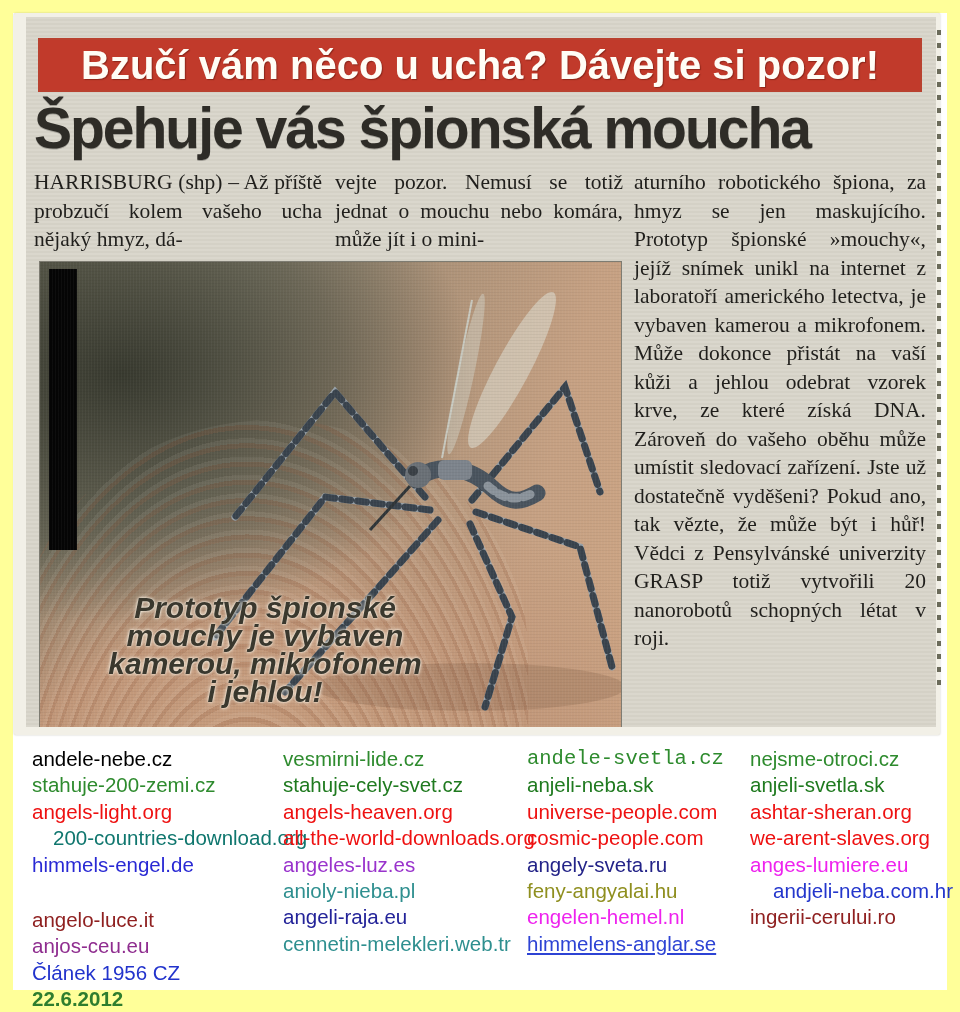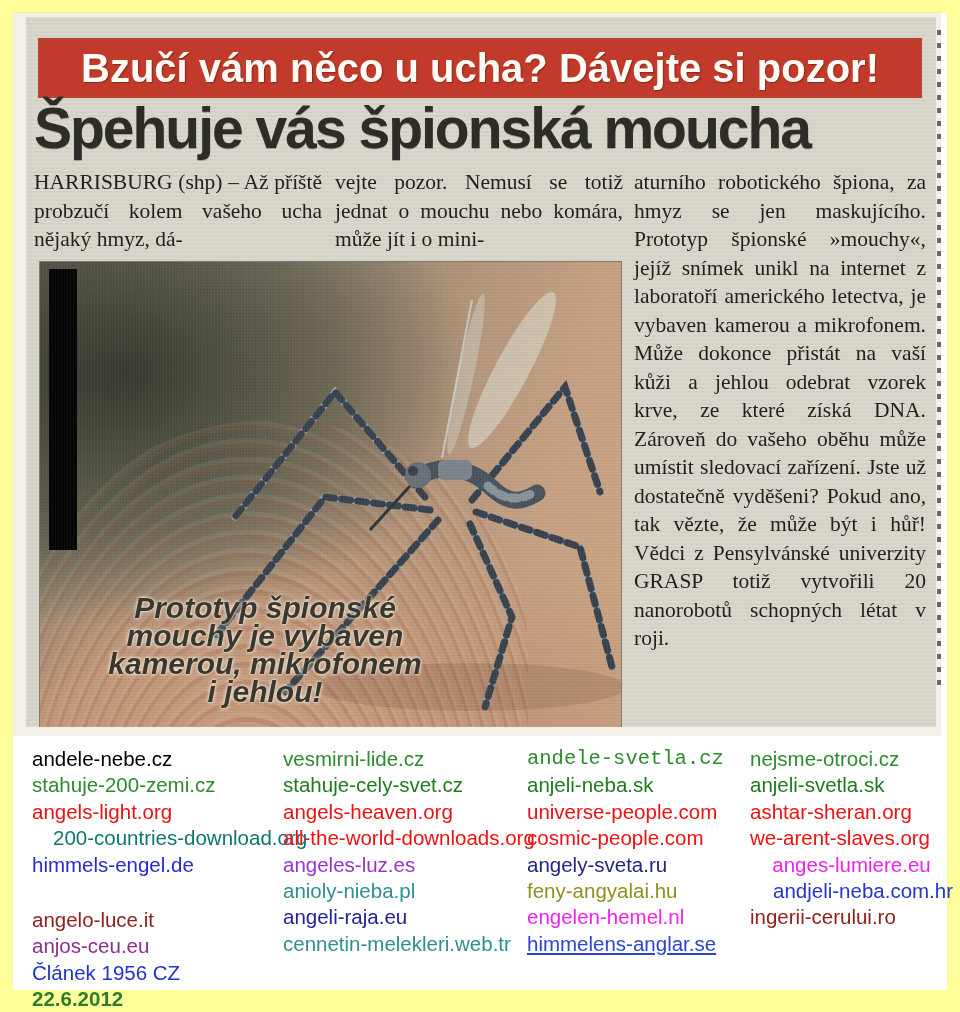--- a/index.html
+++ b/index.html
@@ -19,21 +19,21 @@
     box-shadow:0 0 2px rgba(120,115,95,.4);
   }
   .paper{
     position:absolute; inset:4px 4px 8px 12px;
     background:
       repeating-linear-gradient(0deg, rgba(255,255,255,.05) 0 2px, rgba(0,0,0,.02) 2px 4px),
       #d8d5ca;
     overflow:hidden;
   }
   .banner{
-    position:absolute; left:12px; top:21px; width:884px; height:60px;
+    position:absolute; left:12px; top:21px; width:884px; height:54px;
     display:flex; align-items:center; justify-content:center;
     box-shadow:inset 0 0 0 2px rgba(180,70,50,.6);
   }
   .banner span{
     font-size:40px; font-weight:bold; letter-spacing:0px;
     text-shadow:1px 1px 1px rgba(90,20,10,.5);
     white-space:nowrap;
   }
   .headline{
     position:absolute; left:8px; top:78px; width:900px; margin:0;
@@ -194,18 +194,18 @@
       <a class="link" style="color: rgb(35, 35, 136);">angely-sveta.ru</a>
       <a class="link" style="color: rgb(143, 143, 31);">feny-angyalai.hu</a>
       <a class="link" style="color: rgb(238, 34, 238);">engelen-hemel.nl</a>
       <a class="link" style="color: rgb(45, 67, 212); text-decoration: underline;">himmelens-anglar.se</a>
     </div>
     <div class="lcol lcol4">
       <a class="link" style="color: rgb(46, 139, 46);">nejsme-otroci.cz</a>
       <a class="link" style="color: rgb(31, 122, 31);">anjeli-svetla.sk</a>
       <a class="link" style="color: rgb(238, 17, 17);">ashtar-sheran.org</a>
       <a class="link" style="color: rgb(238, 17, 17);">we-arent-slaves.org</a>
-      <a class="link" style="color: rgb(238, 34, 238); text-align: center;">anges-lumiere.eu</a>
+      <a class="link" style="color: rgb(238, 34, 238);">anges-lumiere.eu</a>
       <a class="link" style="color: rgb(35, 54, 204); margin-left: 23px;">andjeli-neba.com.hr</a>
       <a class="link" style="color: rgb(143, 32, 32);">ingerii-cerului.ro</a>
     </div>
   </div>
 </div>
 
 </body></html>

